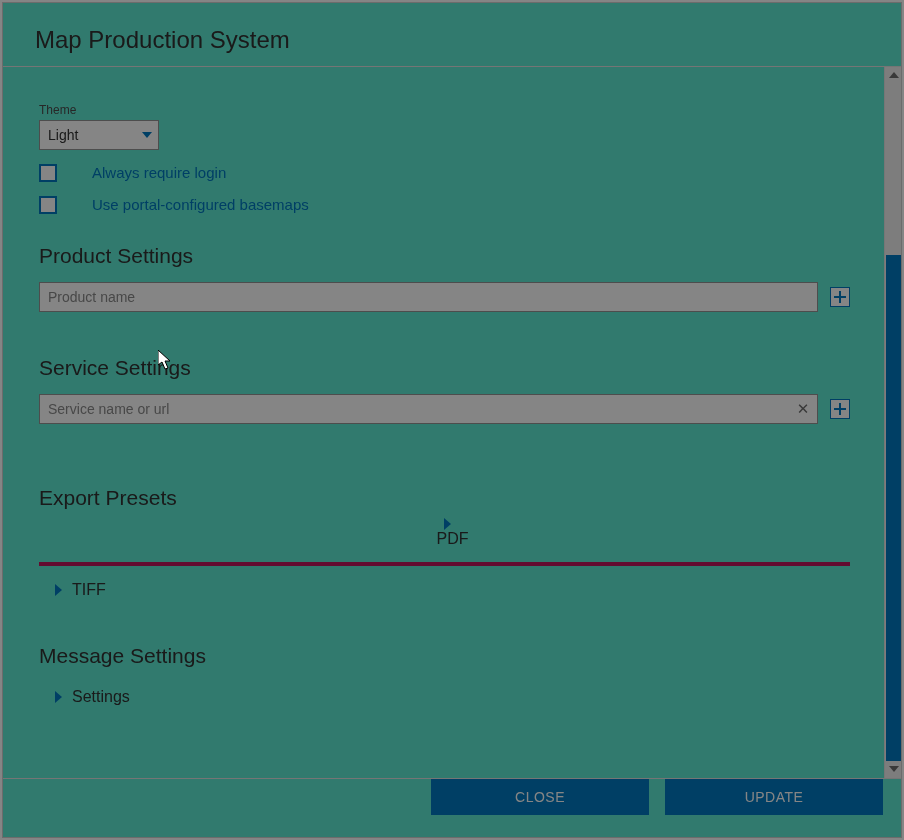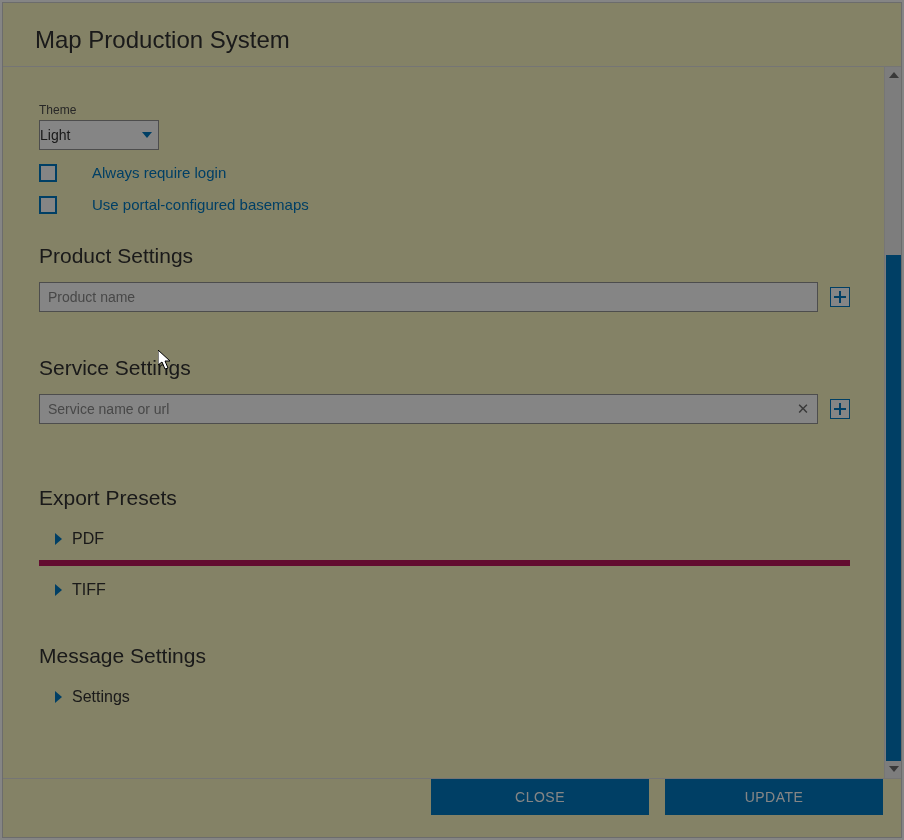--- a/index.html
+++ b/index.html
@@ -19,21 +19,21 @@
     width: 904px;
     height: 840px;
   }
   
   .panel {
     position: absolute;
     left: 2px;
     top: 2px;
     width: 900px;
     height: 836px;
-    background: #fef9c3;
+    background: #5eead4;
     border: 1px solid #cfcfcf;
     display: flex;
     flex-direction: column;
   }
   .panel-header {
     height: 68px;
     padding: 20px 32px 8px 32px;
     border-bottom: 1px solid #e0e0e0;
     display: flex;
     align-items: center;
@@ -103,21 +103,21 @@
     display: block;
   }
   .select-theme {
     position: relative;
     width: 120px;
     height: 30px;
     border: 1px solid #959595;
     background: #fff;
     display: flex;
     align-items: center;
-    padding: 0 0;
+    padding: 0 8px;
     font-size: 14px;
     color: #323232;
     cursor: pointer;
   }
   .select-theme .caret {
     position: absolute;
     right: 6px;
     top: 50%;
     transform: translateY(-50%);
     width: 0; height: 0;
@@ -199,21 +199,21 @@
 
   
   .expand-list { }
   .expand-row {
     display: flex;
     align-items: center;
     height: 48px;
     padding-left: 16px;
     cursor: pointer;
   }
-  .expand-row.border-b { border-bottom: 6px solid #be185d; }
+  .expand-row.border-b { border-bottom: 4px solid #be185d; flex-direction: column; }
   .chevron {
     width: 0; height: 0;
     border-top: 6px solid transparent;
     border-bottom: 6px solid transparent;
     border-left: 7px solid #0079c1;
     margin-right: 10px;
     flex: 0 0 auto;
   }
   .expand-label {
     font-size: 16px;

